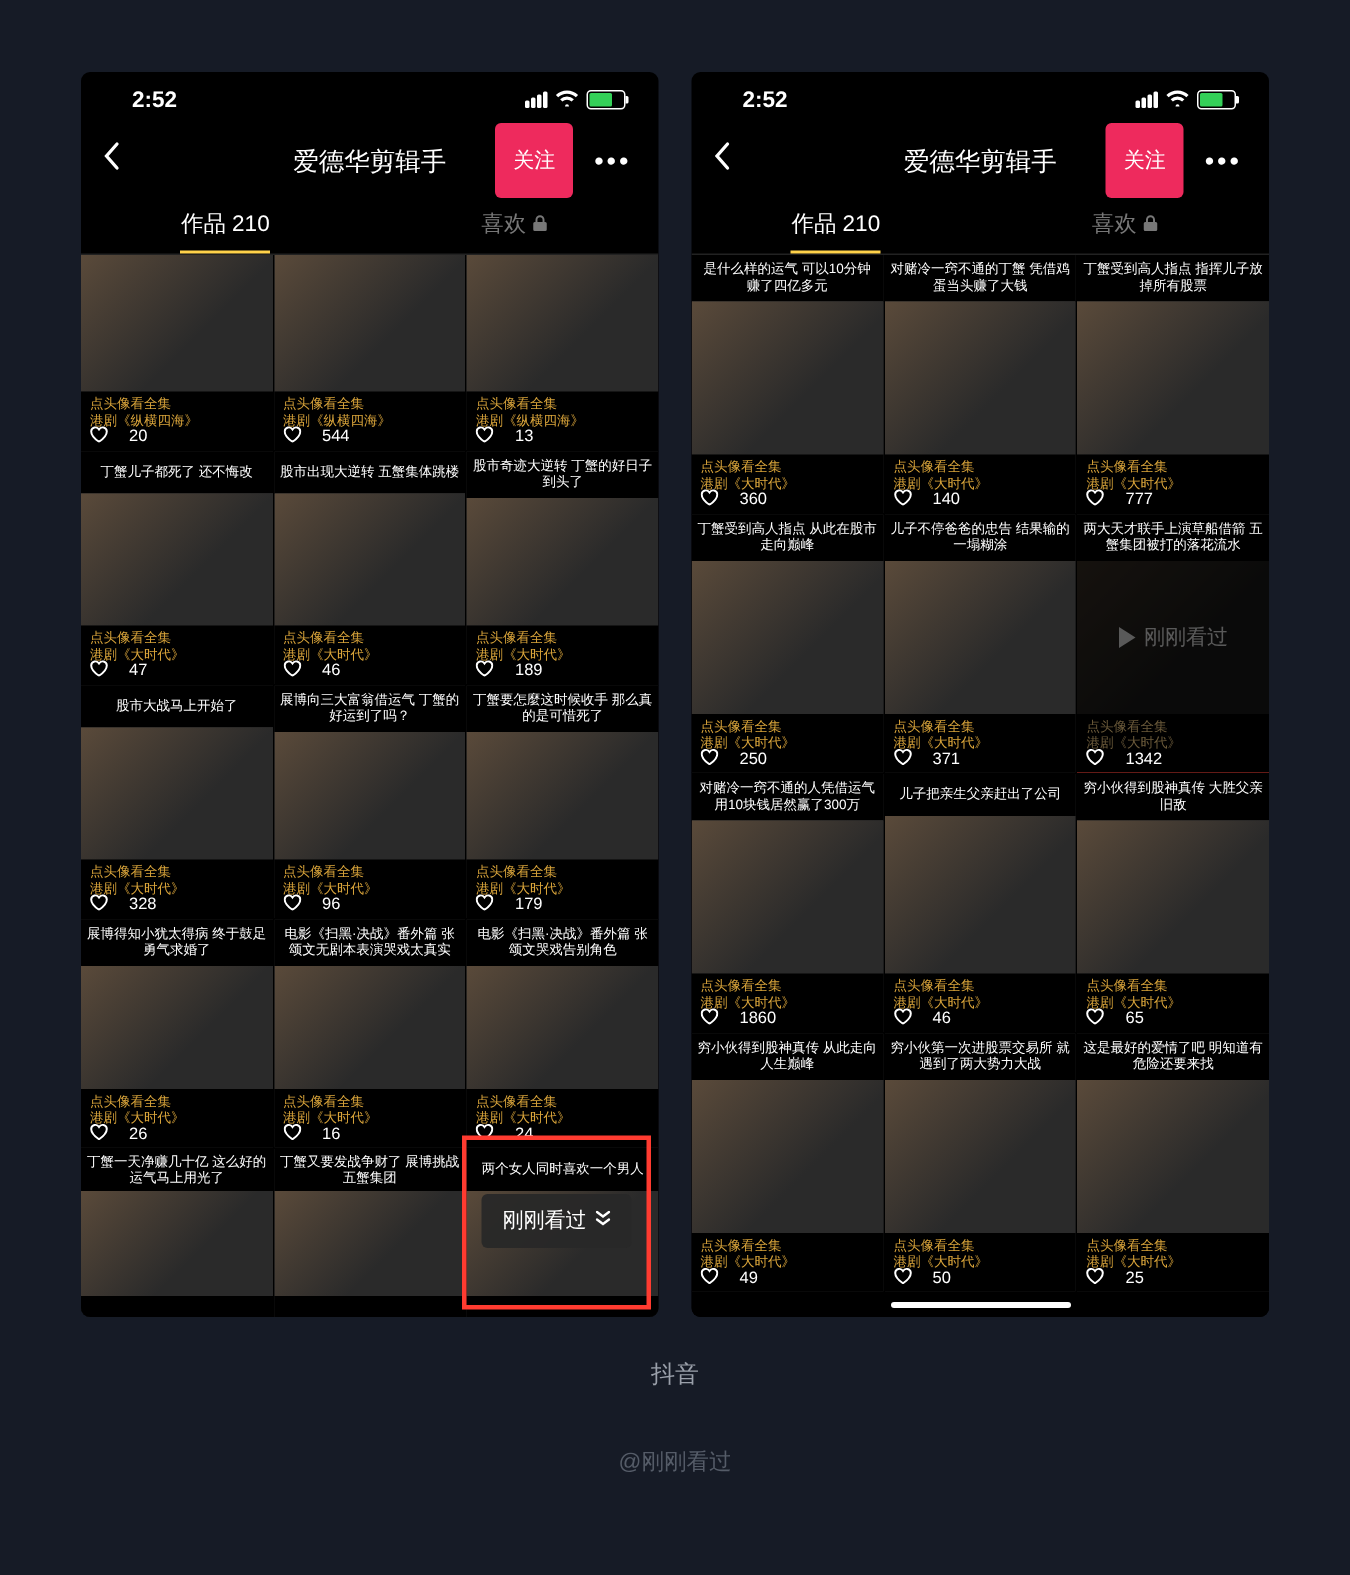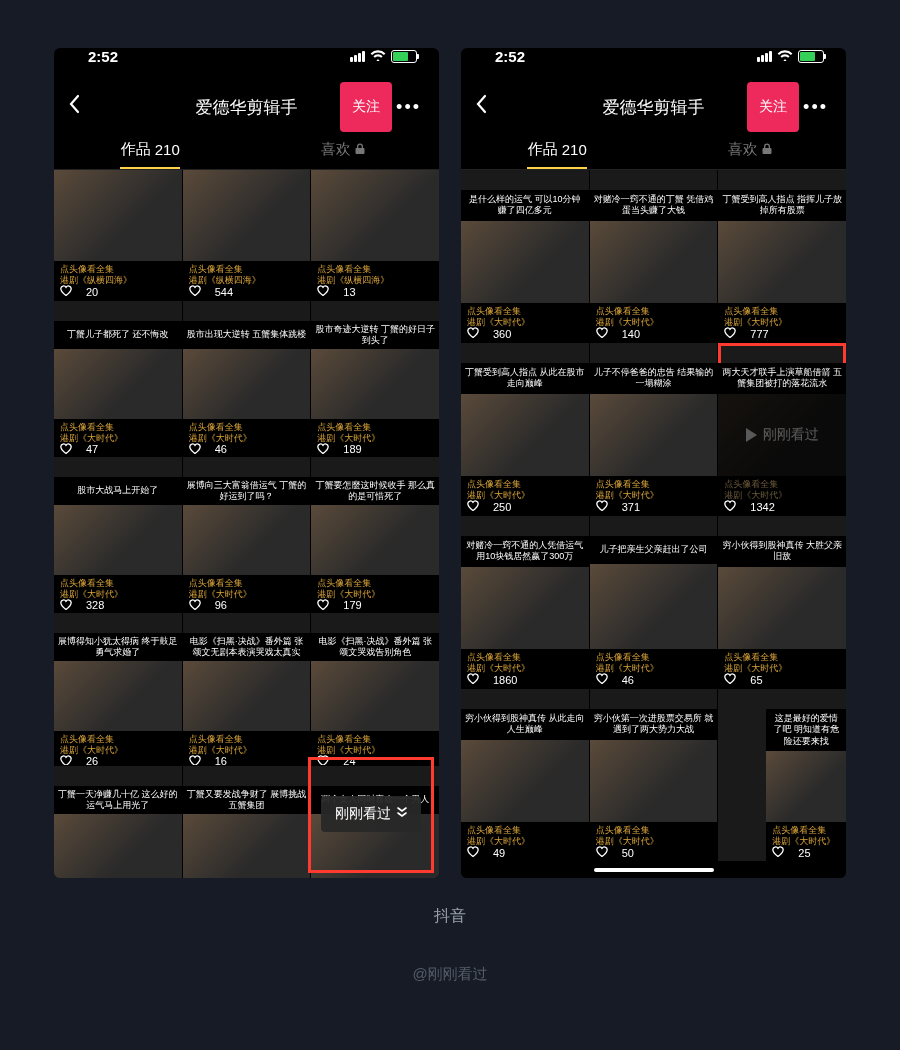--- a/index.html
+++ b/index.html
@@ -24,21 +24,21 @@
     border-radius: 6px;
     display: flex;
     flex-direction: column;
     overflow: hidden;
     position: relative;
   }
   
   .status {
     height: 36px;
     display: flex;
-    align-items: flex-start;
+    align-items: center;
     justify-content: space-between;
     padding: 0 22px 0 34px;
     font-size: 15px;
     font-weight: 600;
   }
   .status-right { display: flex; align-items: center; gap: 5px; }
   .sig { display: flex; align-items: flex-end; gap: 1px; }
   .sig span { width: 3px; background: #fff; border-radius: 1px; }
   .sig span:nth-child(1){height:5px} .sig span:nth-child(2){height:7px}
   .sig span:nth-child(3){height:9px} .sig span:nth-child(4){height:11px}
@@ -48,20 +48,21 @@
     position: relative; padding: 1px;
   }
   .batt::after { content:""; position:absolute; right:-3px; top:3px; width:2px; height:5px; background:#fff; border-radius:0 1px 1px 0;}
   .batt i { display:block; height:100%; width:70%; background:#34d058; border-radius:1px;}
   
   .nav {
     height: 46px;
     display: flex;
     align-items: center;
     padding: 0 14px;
+    gap: 10px;
     position: relative;
   }
   .back { font-size: 22px; width: 24px; }
   .title {
     position: absolute; left: 50%; transform: translateX(-50%);
     font-size: 17px; font-weight: 500;
   }
   .spacer { flex: 1; }
   .follow {
     background: #ee2a5d;
@@ -113,21 +114,21 @@
     overflow: hidden;
   }
   .cap-top {
     background: #000;
     color: #fff;
     font-size: 9px;
     line-height: 1.25;
     text-align: center;
     padding: 4px 4px;
     min-height: 28px;
-    display:flex; align-items:center; justify-content:center;margin-top:20px;
+    display:flex; align-items:center; justify-content:center;
   }
   .thumb {
     flex: 1;
     min-height: 70px;
     background: #3a3a3a;
     background-image: linear-gradient(135deg,#5a4a3a 0%,#2a2a2a 60%);
     position: relative;
   }
   .cell.tall .thumb { min-height: 90px; }
   .cap-bot {
@@ -659,21 +660,21 @@
             <span class="yellow">点头像看全集</span>
             <span class="yellow">港剧《大时代》</span>
             <div class="likes">
               <span class="heart"><svg width="12" height="11" viewBox="0 0 12 11">
                   <path d="M6 10.5S.8 6.9.8 3.6A2.8 2.8 0 016 2.3a2.8 2.8 0 015.2 1.3C11.2 6.9 6 10.5 6 10.5z" fill="none" stroke="#fff" stroke-width="1.3"></path>
                 </svg></span>
               <span>50</span>
             </div>
           </div>
         </div>
-        <div class="cell" style="height: 172px; padding-left: 48px;">
+        <div class="cell" style="height: 172px;">
           <div class="cap-top">这是最好的爱情了吧
 明知道有危险还要来找</div>
           <div class="thumb"></div>
           <div class="cap-bot">
             <span class="yellow">点头像看全集</span>
             <span class="yellow">港剧《大时代》</span>
             <div class="likes">
               <span class="heart"><svg width="12" height="11" viewBox="0 0 12 11">
                   <path d="M6 10.5S.8 6.9.8 3.6A2.8 2.8 0 016 2.3a2.8 2.8 0 015.2 1.3C11.2 6.9 6 10.5 6 10.5z" fill="none" stroke="#fff" stroke-width="1.3"></path>
                 </svg></span>

